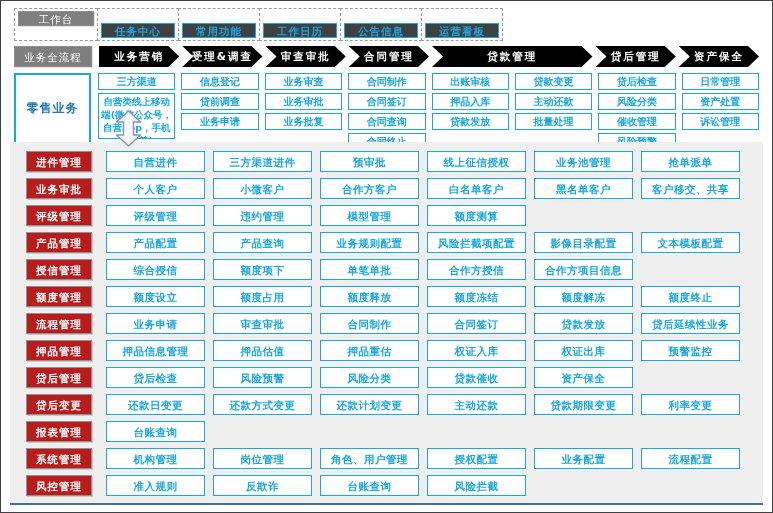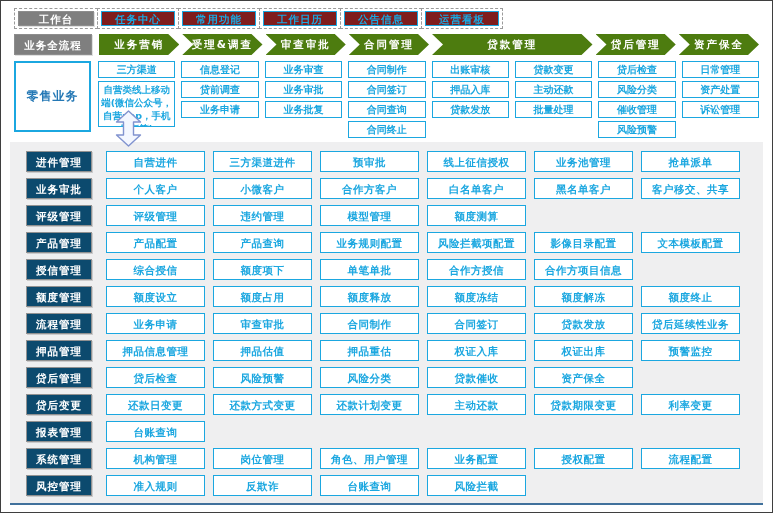--- a/index.html
+++ b/index.html
@@ -11,36 +11,36 @@
   }
   .top{position:absolute;top:7px;left:13px;right:13px;}
   .row{display:flex;align-items:stretch;}
   .label-slot{width:84px;flex-shrink:0;display:flex;}
   
   .row1 .cell{border:1px dashed #9b9b9b;padding:2px 3px;margin-left:-1px;}
   .row1 .label-cell{width:84px;flex-shrink:0;margin-left:0;}
   .cells{display:flex;}
   .cells .cell{width:82px;}
   .glabel{
-    background:#7f7f7f;color:#fff;text-align:center;font-weight:700;
+    background:#7f7f7f;color:#fff;text-align:center;font-weight:400;
     font-size:10.5px;letter-spacing:1px;
     border:1px solid #8d8d8d;box-shadow:1px 1px 0 rgba(0,0,0,.12);
   }
   .row1 .glabel,.row1 .wbox{height:15px;line-height:14px;}
   .wbox{
-    background:#7f1d1d;border:1px solid #1ba7e0;color:#1ba7e0;text-align:center;
+    background:#404040;border:1px solid #1ba7e0;color:#1ba7e0;text-align:center;
     font-size:10.5px;font-weight:600;letter-spacing:1px;height:15px;line-height:14px;
-    overflow:hidden;white-space:nowrap;
+    overflow:hidden;white-space:nowrap;margin-top:12px;
   }
   
   .row2{margin-top:5px;height:21px;}
   .row2 .glabel{width:78px;height:21px;line-height:20px;align-self:center;}
   .arrows{flex:1;display:flex;gap:3px;padding-left:1px;}
   .arrow{
-    background:#4d7c0f;color:#fff;font-size:10.5px;font-weight:600;letter-spacing:2px;
+    background:#000000;color:#fff;font-size:10.5px;font-weight:600;letter-spacing:2px;
     text-align:center;line-height:21px;height:21px;overflow:hidden;white-space:nowrap;
     clip-path:polygon(0 0,calc(100% - 11px) 0,100% 50%,calc(100% - 11px) 100%,0 100%,11px 50%);
   }
   .arrow.first{clip-path:polygon(0 0,calc(100% - 11px) 0,100% 50%,calc(100% - 11px) 100%,0 100%);}
   
   .row3{margin-top:6px;align-items:flex-start;}
   .retail-label{
     width:77px;height:71px;border:2px solid #1ba7e0;background:#fff;
     display:flex;align-items:center;justify-content:center;
     color:#2478b5;font-weight:700;font-size:12px;letter-spacing:1px;
@@ -54,21 +54,21 @@
   .box.tall{height:46px;line-height:13px;white-space:normal;font-size:9.5px;padding:1px 2px;letter-spacing:0;}
   
   .panel{
     position:absolute;left:9px;right:9px;top:141px;bottom:7px;
     background:#efeff0;border-bottom:2px solid #41719c;
     padding:9px 0 0 16px;overflow:hidden;
   }
   .mrow{display:flex;align-items:flex-start;margin-bottom:6px;height:21px;}
   .mlabel{
     width:66px;height:21px;line-height:20px;flex-shrink:0;margin-right:14px;
-    background:#0c4a6e;color:#fff;text-align:center;font-size:10.5px;font-weight:600;
+    background:#b91c1c;color:#fff;text-align:center;font-size:10.5px;font-weight:600;
     letter-spacing:1px;border:1px solid #919191;box-shadow:1px 1px 0 rgba(0,0,0,.15);
     overflow:hidden;white-space:nowrap;
   }
   .mitem{
     width:99px;height:21px;line-height:20px;margin-right:8px;flex-shrink:0;
     background:#fff;border:1px solid #1ba7e0;color:#1ba7e0;text-align:center;
     font-size:10.5px;font-weight:600;letter-spacing:.5px;overflow:hidden;white-space:nowrap;
   }
   
   .connector{position:absolute;left:114px;top:109px;z-index:5;}
@@ -262,22 +262,22 @@
         </div>
         <div class="mrow">
           <div class="mlabel">报表管理</div>
           <div class="mitem">台账查询</div>
         </div>
         <div class="mrow">
           <div class="mlabel">系统管理</div>
           <div class="mitem">机构管理</div>
           <div class="mitem">岗位管理</div>
           <div class="mitem">角色、用户管理</div>
+          <div class="mitem">授权配置</div>
           <div class="mitem">业务配置</div>
-          <div class="mitem">授权配置</div>
           <div class="mitem">流程配置</div>
         </div>
         <div class="mrow">
           <div class="mlabel">风控管理</div>
           <div class="mitem">准入规则</div>
           <div class="mitem">反欺诈</div>
           <div class="mitem">台账查询</div>
           <div class="mitem">风险拦截</div>
         </div>
       </div>

